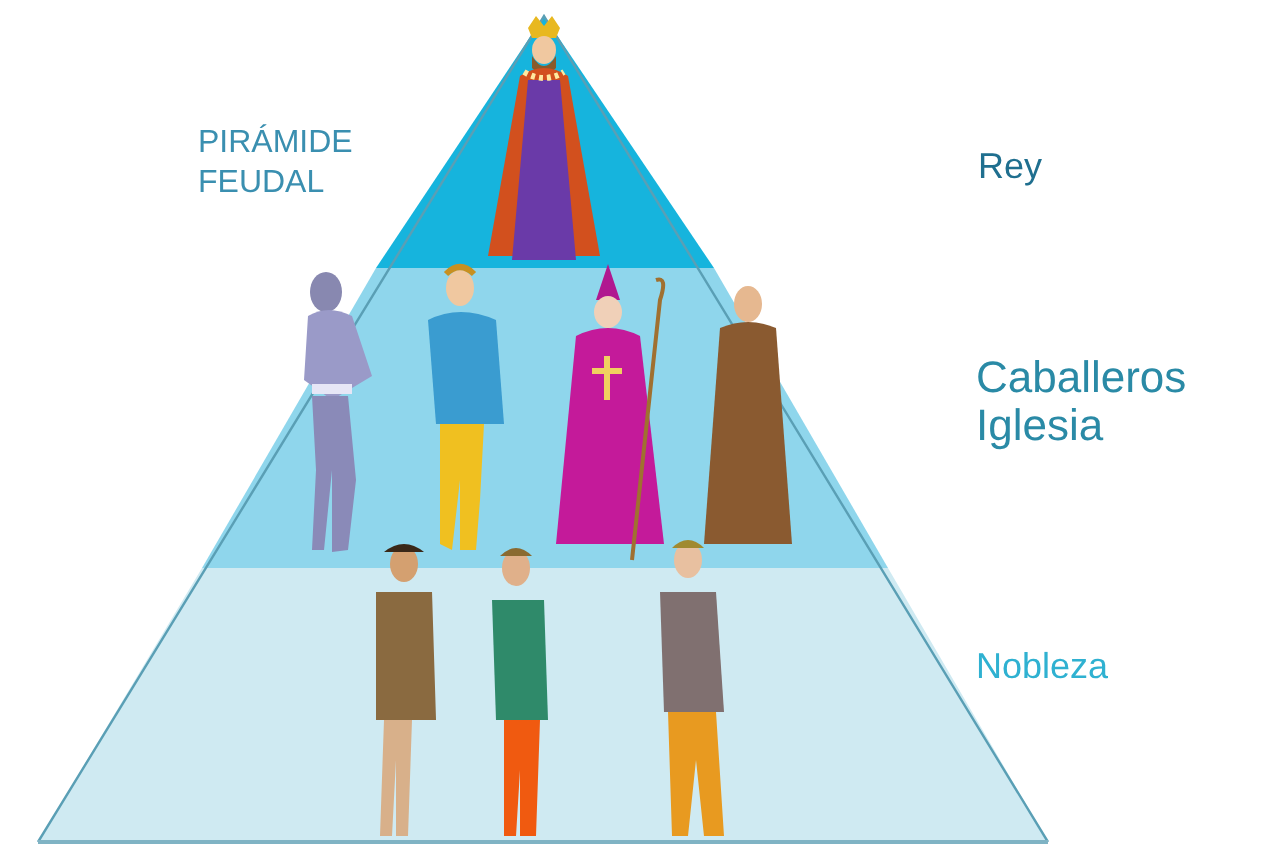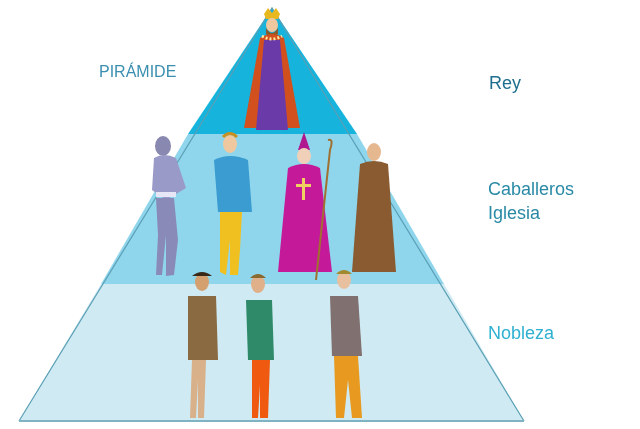--- a/index.html
+++ b/index.html
@@ -2,21 +2,21 @@
 <html><head>
 <meta charset="utf-8">
 <style>
   html, body { margin:0; padding:0; background:#ffffff; }
   body { width:640px; height:429px; position:relative; overflow:hidden; font-family:"Liberation Sans", sans-serif; }
   #stage { position:absolute; left:16px; top:0; width:640px; height:429px; }
   .lbl { position:absolute; font-family:"Liberation Sans", sans-serif; line-height:1.15; }
   .title { left:83px; top:62px; font-size:16px; color:#3a8fb0; }
   .title div { line-height:20px; }
   .rey { left:473px; top:73px; font-size:18px; color:#1f6f8f;text-align:center; }
-  .mid { left:472px; top:177px; font-size:18px; color:#2a8aa6; }
+  .mid { left:472px; top:177px; font-size:22px; color:#2a8aa6; }
   .mid div { line-height:24px; }
   .vas { left:472px; top:323px; font-size:18px; color:#2fb1d1; }
 </style>
 </head>
 <body>
 
 <div id="stage">
   <svg width="640" height="429" viewBox="0 0 640 429">
 
     <polygon points="85,284 428,284 508,421 3,421" fill="#cfeaf2"></polygon>
@@ -80,20 +80,21 @@
     <g>
       <ellipse cx="328" cy="280" rx="7" ry="9" fill="#e8c0a0"></ellipse>
       <path d="M320,274 Q328,266 336,274" fill="#a08a30"></path>
       <path d="M314,296 L342,296 L346,356 L316,356 Z" fill="#807070"></path>
       <path d="M318,356 L342,356 L346,418 L336,418 L332,380 L328,418 L320,418 Z" fill="#e89a20"></path>
     </g>
   </svg>
 
   <div class="lbl title">
     <div>PIRÁMIDE</div>
+    <div>FEUDAL</div>
   </div>
 
   <div class="lbl rey">Rey</div>
 
   <div class="lbl mid">
     <div>Caballeros</div>
     <div>Iglesia</div>
   </div>
 
   <div class="lbl vas">Nobleza</div>

